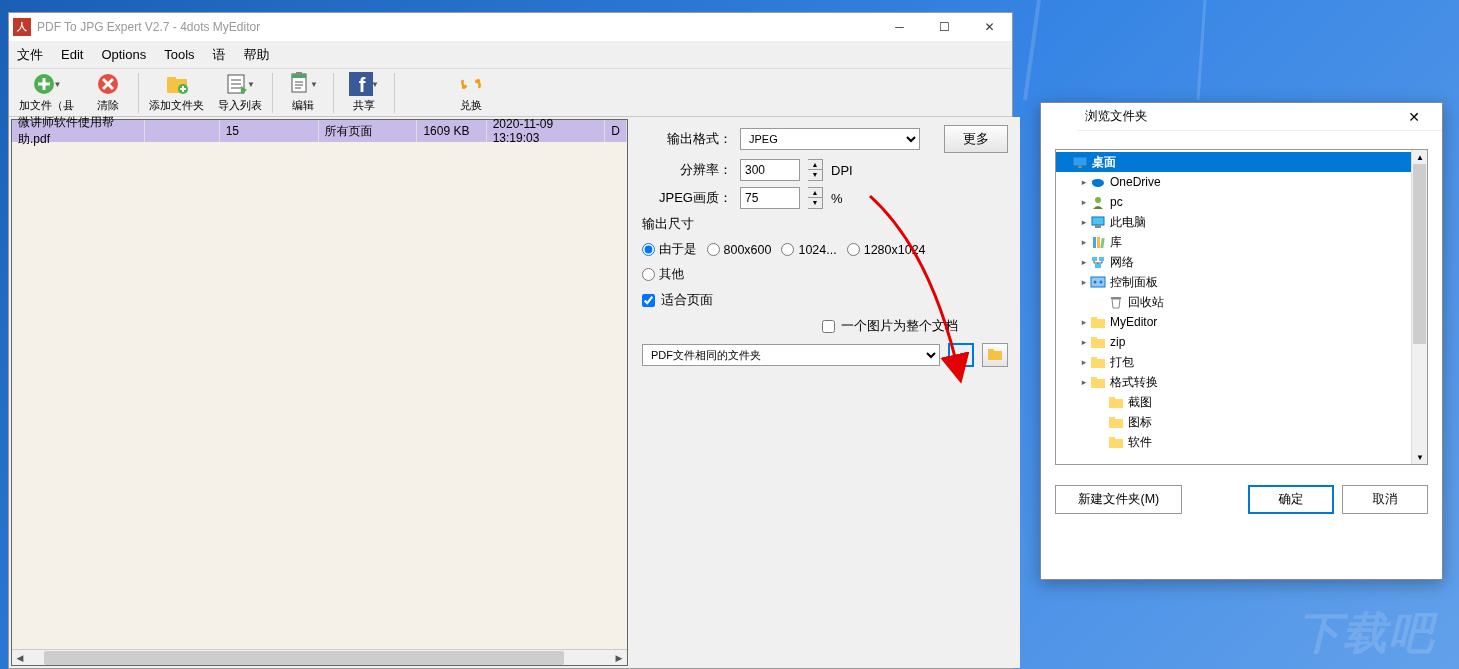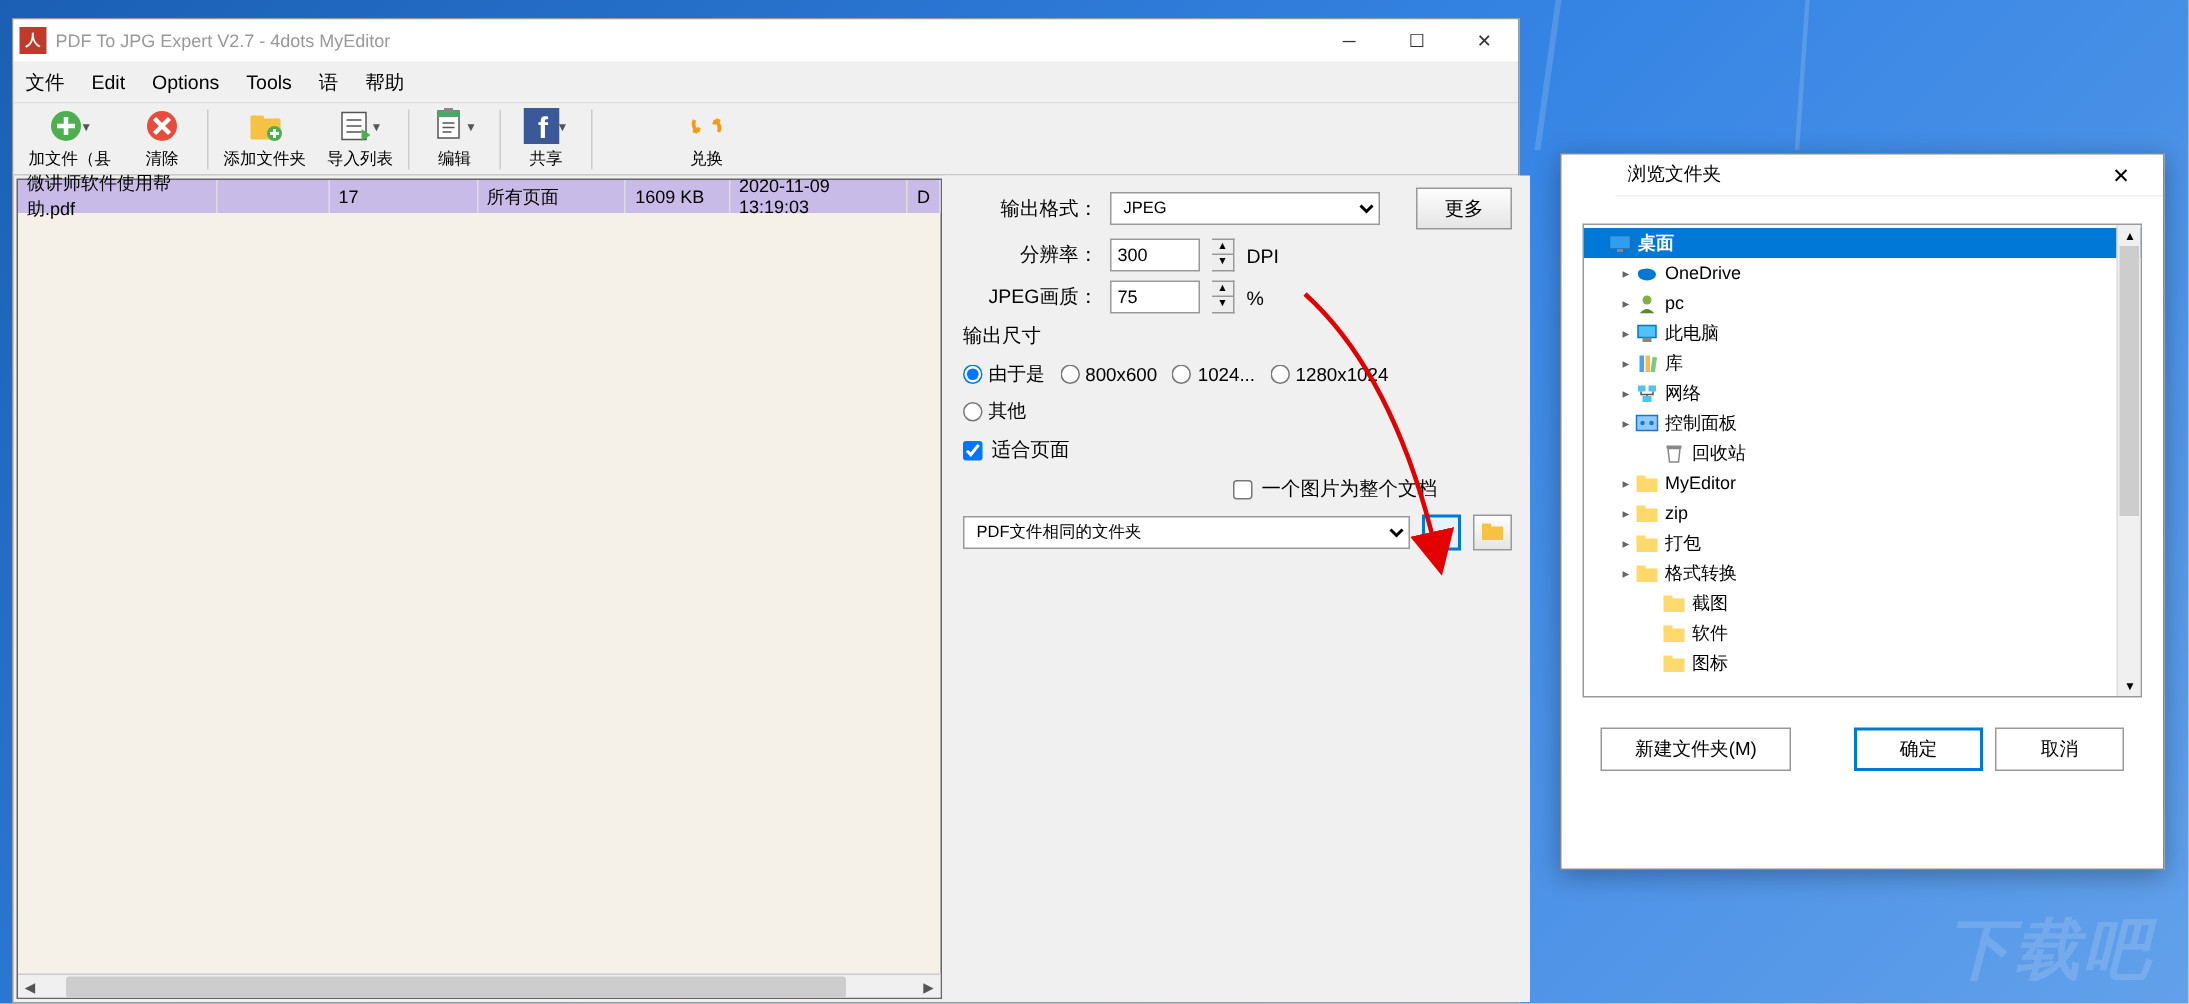--- a/index.html
+++ b/index.html
@@ -61,21 +61,21 @@
 .dialog-close { margin-left: auto; width: 40px; text-align: center; font-size: 14px; }
 .tree-container { margin: 18px 14px 10px 14px; height: 316px; border: 1px solid #999; background: #fff; overflow: hidden; position: relative; }
 .tree-scrollbar-v { position: absolute; right: 0; top: 0; bottom: 0; width: 16px; background: #f0f0f0; border-left: 1px solid #ddd; }
 .tree-scrollbar-v-thumb { position: absolute; top: 14px; left: 1px; width: 13px; height: 180px; background: #cdcdcd; }
 .tree-scrollbar-v-btn { position: absolute; left: 0; width: 16px; height: 14px; display: flex; align-items: center; justify-content: center; font-size: 8px; }
 .tree { padding: 2px 0; font-size: 12px; }
 .tree-item { display: flex; align-items: center; height: 20px; padding-left: 4px; }
 .tree-item.selected { background: #0078d7; color: #fff; }
 .tree-expander { width: 12px; font-size: 9px; color: #666; text-align: center; }
 .tree-icon-sm { width: 16px; height: 16px; margin-right: 4px; display: inline-flex; align-items: center; justify-content: center; font-size: 11px; }
-.dialog-buttons { display: flex; gap: 8px; padding: 10px 26px; justify-content: flex-end; }
+.dialog-buttons { display: flex; gap: 8px; padding: 10px 14px; justify-content: flex-end; }
 .dialog-btn { padding: 5px 22px; background: #fff; border: 1px solid #999; font-size: 12.5px; min-width: 86px; text-align: center; }
 .dialog-btn.primary { border: 2px solid #0078d7; padding: 4px 28px; }
 .dialog-btn.left { margin-right: auto; }
 
 
 .ray { position: absolute; background: rgba(255,255,255,0.15); pointer-events: none; }
 
 
 .watermark { position: absolute; right: 24px; bottom: 6px; font-size: 44px; font-weight: bold; color: rgba(255,255,255,0.15); font-style: italic; letter-spacing: 2px; }
 
@@ -195,21 +195,21 @@
       <span>兑换</span>
     </div>
   </div>
 
   <div class="content-area">
 
     <div class="file-list-panel">
       <div class="list-row">
         <div class="list-cell" style="width:135px">微讲师软件使用帮助.pdf</div>
         <div class="list-cell" style="width:75px"></div>
-        <div class="list-cell" style="width:100px">17</div>
+        <div class="list-cell" style="width:100px">15</div>
         <div class="list-cell" style="width:100px">所有页面</div>
         <div class="list-cell" style="width:70px">1609 KB</div>
         <div class="list-cell" style="width:120px">2020-11-09 13:19:03</div>
         <div class="list-cell" style="flex:1">D</div>
       </div>
       <div class="scrollbar-h">
         <div class="scrollbar-h-btn">◀</div>
         <div class="scrollbar-h-track">
             <div class="scrollbar-h-thumb"></div>
           </div>
@@ -446,31 +446,31 @@
           <span>截图</span>
         </div>
         <div class="tree-item" style="padding-left: 40px;">
           <span class="tree-expander"></span>
           <span class="tree-icon-sm">
             <svg width="16" height="14">
               <rect x="1" y="4" width="14" height="9" fill="#ffd96b"></rect>
               <rect x="1" y="2" width="6" height="3" fill="#ffd96b"></rect>
             </svg>
           </span>
-          <span>软件</span>
+          <span>图标</span>
         </div>
         <div class="tree-item" style="padding-left: 40px;">
           <span class="tree-expander"></span>
           <span class="tree-icon-sm">
             <svg width="16" height="14">
               <rect x="1" y="4" width="14" height="9" fill="#ffd96b"></rect>
               <rect x="1" y="2" width="6" height="3" fill="#ffd96b"></rect>
             </svg>
           </span>
-          <span>图标</span>
+          <span>软件</span>
         </div>
       </div>
     <div class="tree-scrollbar-v">
       <div class="tree-scrollbar-v-btn" style="top:0">▲</div>
       <div class="tree-scrollbar-v-thumb"></div>
       <div class="tree-scrollbar-v-btn" style="bottom:0">▼</div>
     </div>
   </div>
   <div class="dialog-buttons">
     <button class="dialog-btn left">新建文件夹(M)</button>

